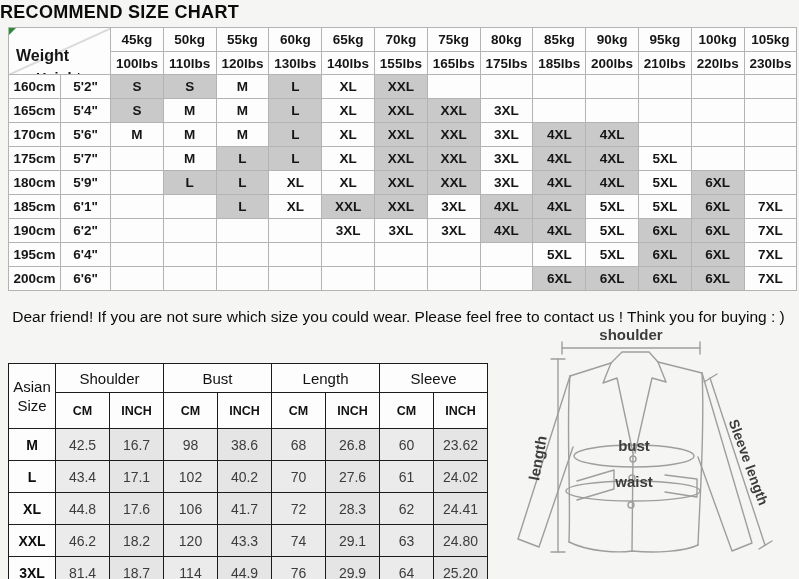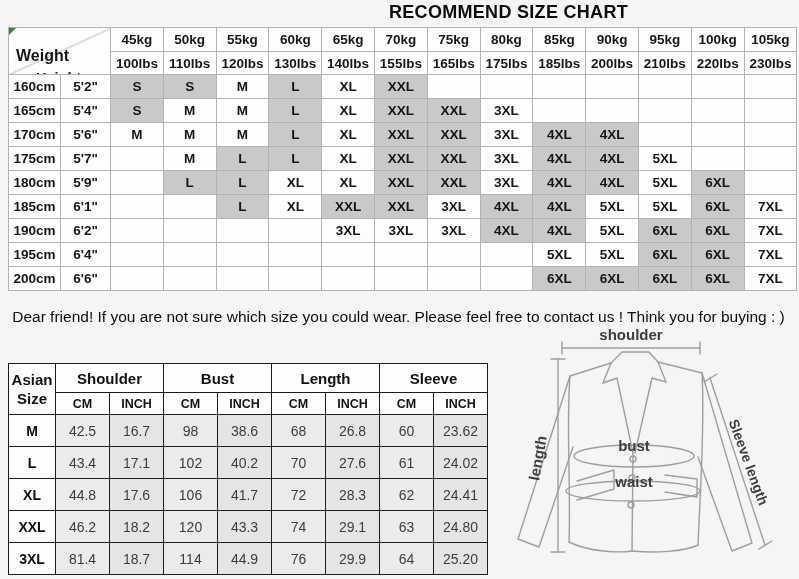--- a/index.html
+++ b/index.html
@@ -5,21 +5,21 @@
   * { margin:0; padding:0; box-sizing:border-box; }
   html,body { width:799px; height:579px; overflow:hidden; }
   body {
     position:relative;
     background:#f5f5f3;
     font-family:"Liberation Sans","DejaVu Sans",sans-serif;
     color:#111;
   }
   .page-title {
     position:absolute; top:2px; left:0; width:628px;
-    text-align:right; font-size:18px; font-weight:bold;
+    text-align:left; font-size:18px; font-weight:bold;
     letter-spacing:.3px; color:#0c0c0c;
   }
   
   table.size-chart {
     position:absolute; left:8px; top:27px;
     border-collapse:collapse; table-layout:fixed; width:789px;
     background:#fdfdfd;
   }
   table.size-chart td {
     border:1px solid #b3b3b3;
@@ -51,22 +51,22 @@
   
   table.measure {
     position:absolute; left:8px; top:363px;
     border-collapse:collapse; table-layout:fixed; width:479px;
     background:#fdfdfd;
   }
   table.measure th, table.measure td {
     border:1px solid #1c1c1c; text-align:center; vertical-align:middle;
     overflow:hidden; white-space:nowrap;
   }
-  table.measure tr.grp-row th { height:29px; font-size:15px; font-weight:bold; }
-  table.measure tr.unit-row th { height:22px; font-size:12.5px; font-weight:bold; }
+  table.measure tr.grp-row th { height:29px; font-size:15px; font-weight:normal; }
+  table.measure tr.unit-row th { height:36px; font-size:12.5px; font-weight:bold; }
   table.measure th.asian { font-size:15px; font-weight:bold; line-height:1.3; }
   table.measure td { height:32px; font-size:14px; color:#3c3c3c; }
   table.measure th.szlbl { font-size:14px; font-weight:bold; color:#0c0c0c; }
   table.measure td.cm   { background:#ebebeb; }
   table.measure td.inch { background:#e5e5e5; }
   
   .diagram { position:absolute; left:494px; top:329px; width:305px; height:250px; }
   .diagram svg text {
     font-family:"Liberation Sans","DejaVu Sans",sans-serif;
     fill:#3d3d3d; font-weight:bold;

